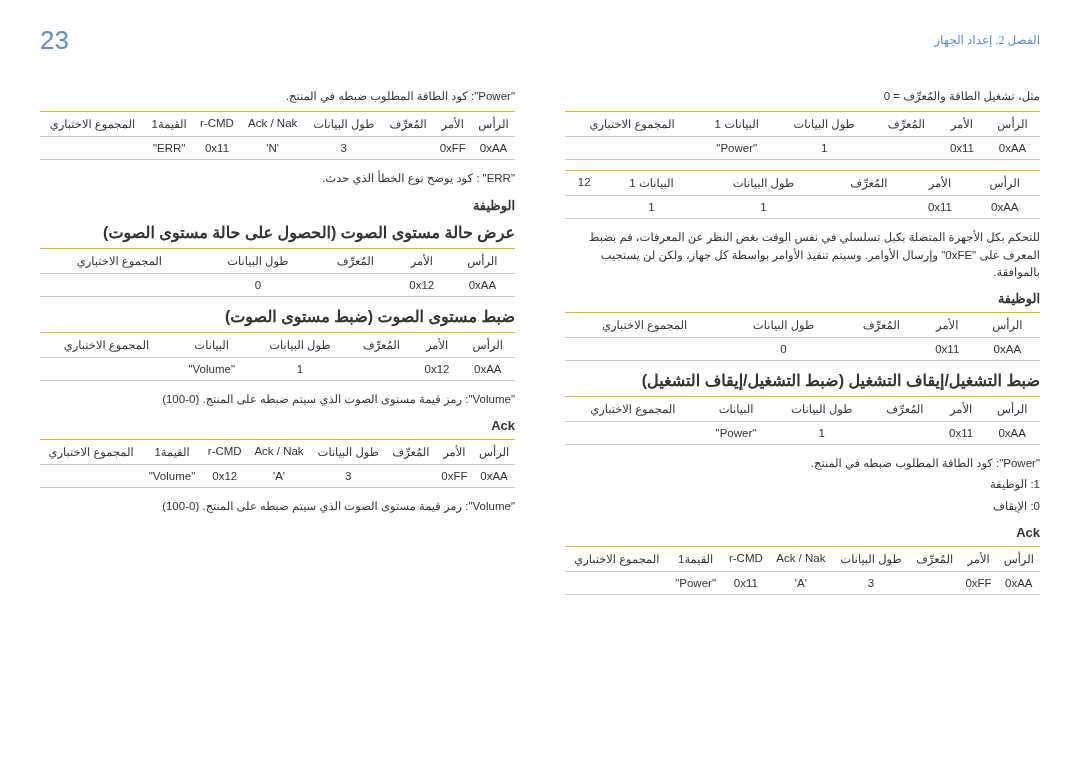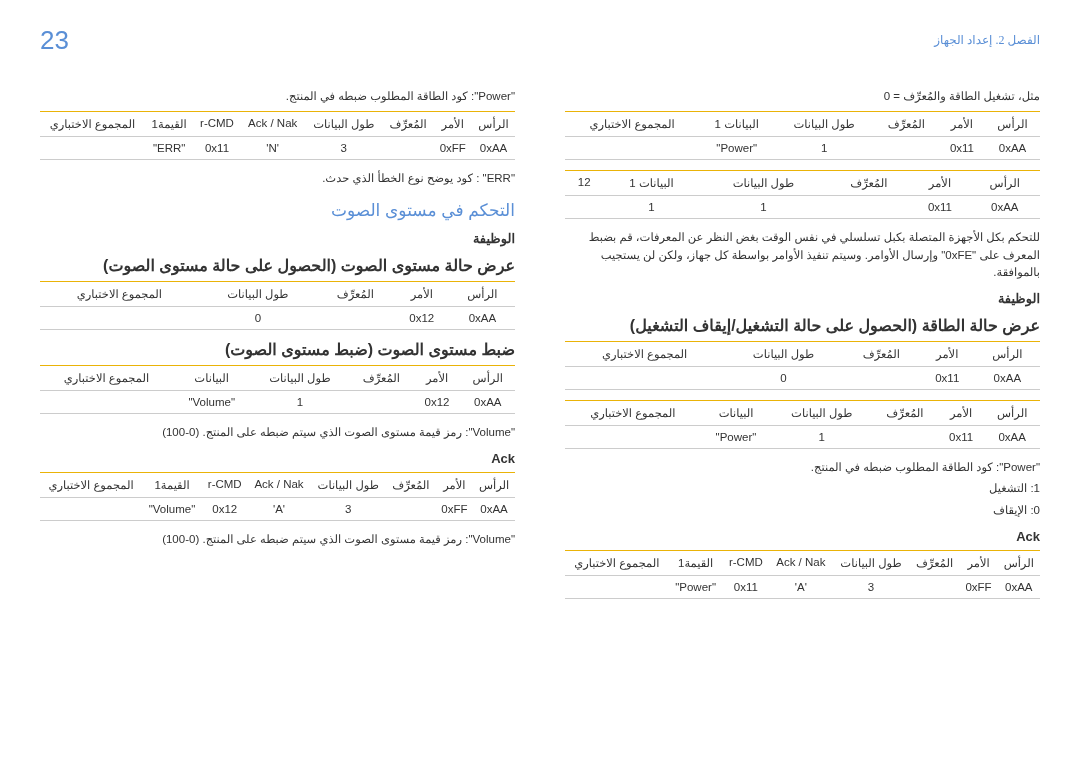--- a/index.html
+++ b/index.html
@@ -127,40 +127,40 @@
         <td class="ltr">1</td>
         <td></td>
       </tr>
     </tbody>
       </table>
 
     <p>للتحكم بكل الأجهزة المتصلة بكبل تسلسلي في نفس الوقت بغض النظر عن المعرفات، قم بضبط المعرف على "0xFE" وإرسال الأوامر. وسيتم تنفيذ الأوامر بواسطة كل جهاز، ولكن لن يستجيب بالموافقة.</p>
 
     <h3>الوظيفة</h3>
 
-    <h4>عرض حالة الطاقة (الحصول على حالة التشغيل/إيقاف التشغيل)</h4>
     <table>
       <tbody>
           <tr>
         <th>الرأس</th>
         <th>الأمر</th>
         <th>المُعرِّف</th>
         <th>طول البيانات</th>
         <th>المجموع الاختباري</th>
       </tr>
       <tr>
         <td class="ltr">0xAA</td>
         <td class="ltr">0x11</td>
         <td></td>
         <td class="ltr">0</td>
         <td></td>
       </tr>
     </tbody>
       </table>
 
+    <h4>ضبط التشغيل/إيقاف التشغيل (ضبط التشغيل/إيقاف التشغيل)</h4>
     <table>
       <tbody>
           <tr>
         <th>الرأس</th>
         <th>الأمر</th>
         <th>المُعرِّف</th>
         <th>طول البيانات</th>
         <th>البيانات</th>
         <th>المجموع الاختباري</th>
       </tr>
@@ -169,21 +169,21 @@
         <td class="ltr">0x11</td>
         <td></td>
         <td class="ltr">1</td>
         <td class="ltr">"Power"</td>
         <td></td>
       </tr>
     </tbody>
       </table>
 
     <p>"Power": كود الطاقة المطلوب ضبطه في المنتج.</p>
-    <p>1: التشغيل</p>
+    <p>1: الوظيفة</p>
     <p>0: الإيقاف</p>
 
     <h3>Ack</h3>
     <table>
       <tbody>
           <tr>
         <th>الرأس</th>
         <th>الأمر</th>
         <th>المُعرِّف</th>
         <th>طول البيانات</th>
@@ -228,21 +228,20 @@
         <td class="ltr">3</td>
         <td class="ltr">'N'</td>
         <td class="ltr">0x11</td>
         <td class="ltr">"ERR"</td>
         <td></td>
       </tr>
     </tbody>
       </table>
     <p>"ERR" : كود يوضح نوع الخطأ الذي حدث.</p>
 
-    <h2>التحكم في مستوى الصوت</h2>
     <h3>الوظيفة</h3>
 
     <h4>عرض حالة مستوى الصوت (الحصول على حالة مستوى الصوت)</h4>
     <table>
       <tbody>
           <tr>
         <th>الرأس</th>
         <th>الأمر</th>
         <th>المُعرِّف</th>
         <th>طول البيانات</th>

